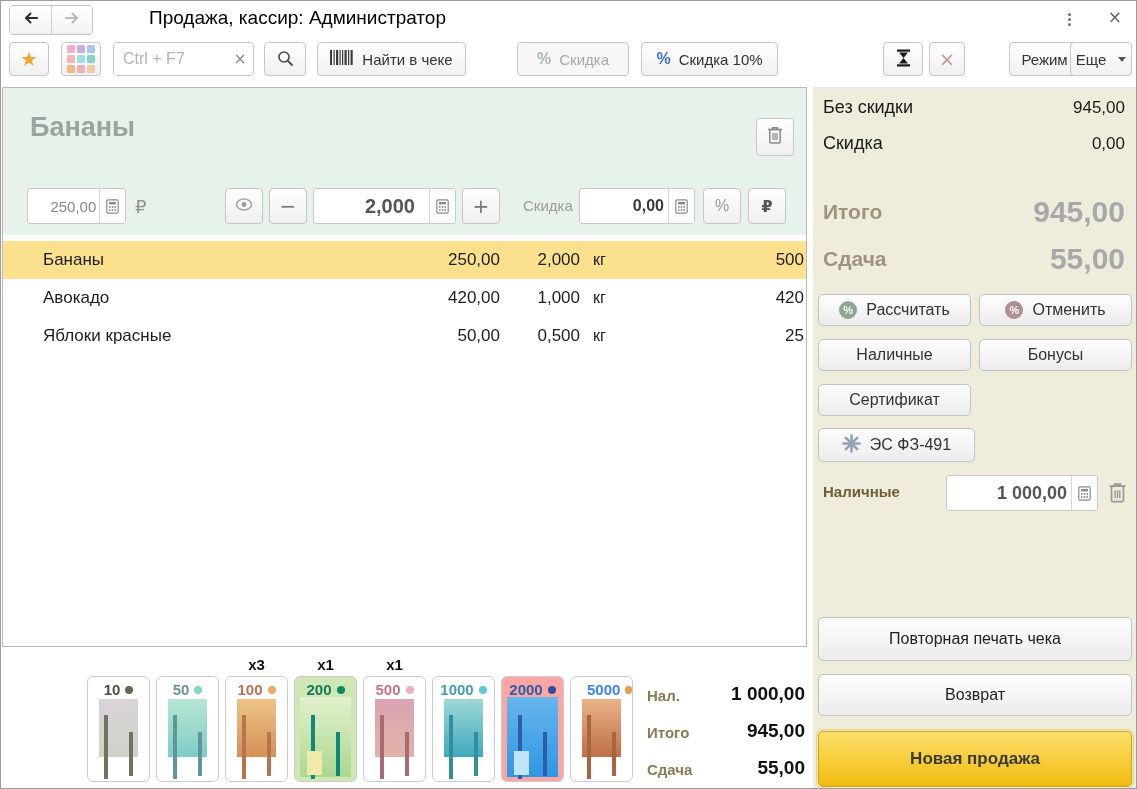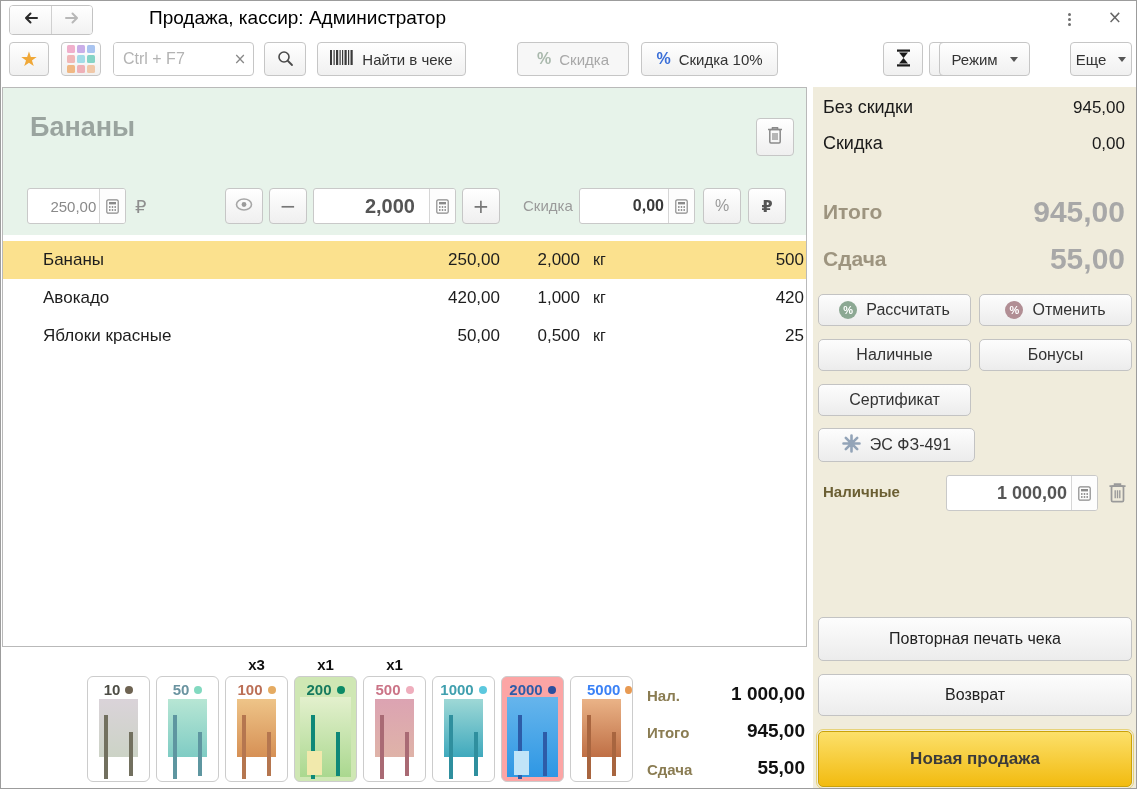--- a/index.html
+++ b/index.html
@@ -204,21 +204,21 @@
             <rect x="2" y="0.5" width="13" height="2.2" fill="#1a1a1a"></rect>
             <rect x="2" y="15.3" width="13" height="2.2" fill="#1a1a1a"></rect>
             <polygon points="4,3.5 13,3.5 8.5,9" fill="#1a1a1a"></polygon>
             <polygon points="4,14.5 13,14.5 8.5,9" fill="#1a1a1a"></polygon>
           </svg>
       </span>
     </div>
     <div class="tbtn" style="left:928px;width:36px;">
       <span class="glyph" style="color:#c49898;font-size:19px;">×</span>
     </div>
-    <div class="tbtn" style="left:938px;width:91px;">
+    <div class="tbtn" style="left:1008px;width:91px;">
       <span>Режим</span>
       <span class="caret"></span>
     </div>
     <div class="tbtn" style="left:1069px;width:62px;gap:8px;">
       <span>Еще</span>
       <span class="caret"></span>
     </div>
   </div>
 
   <div class="left-panel">

